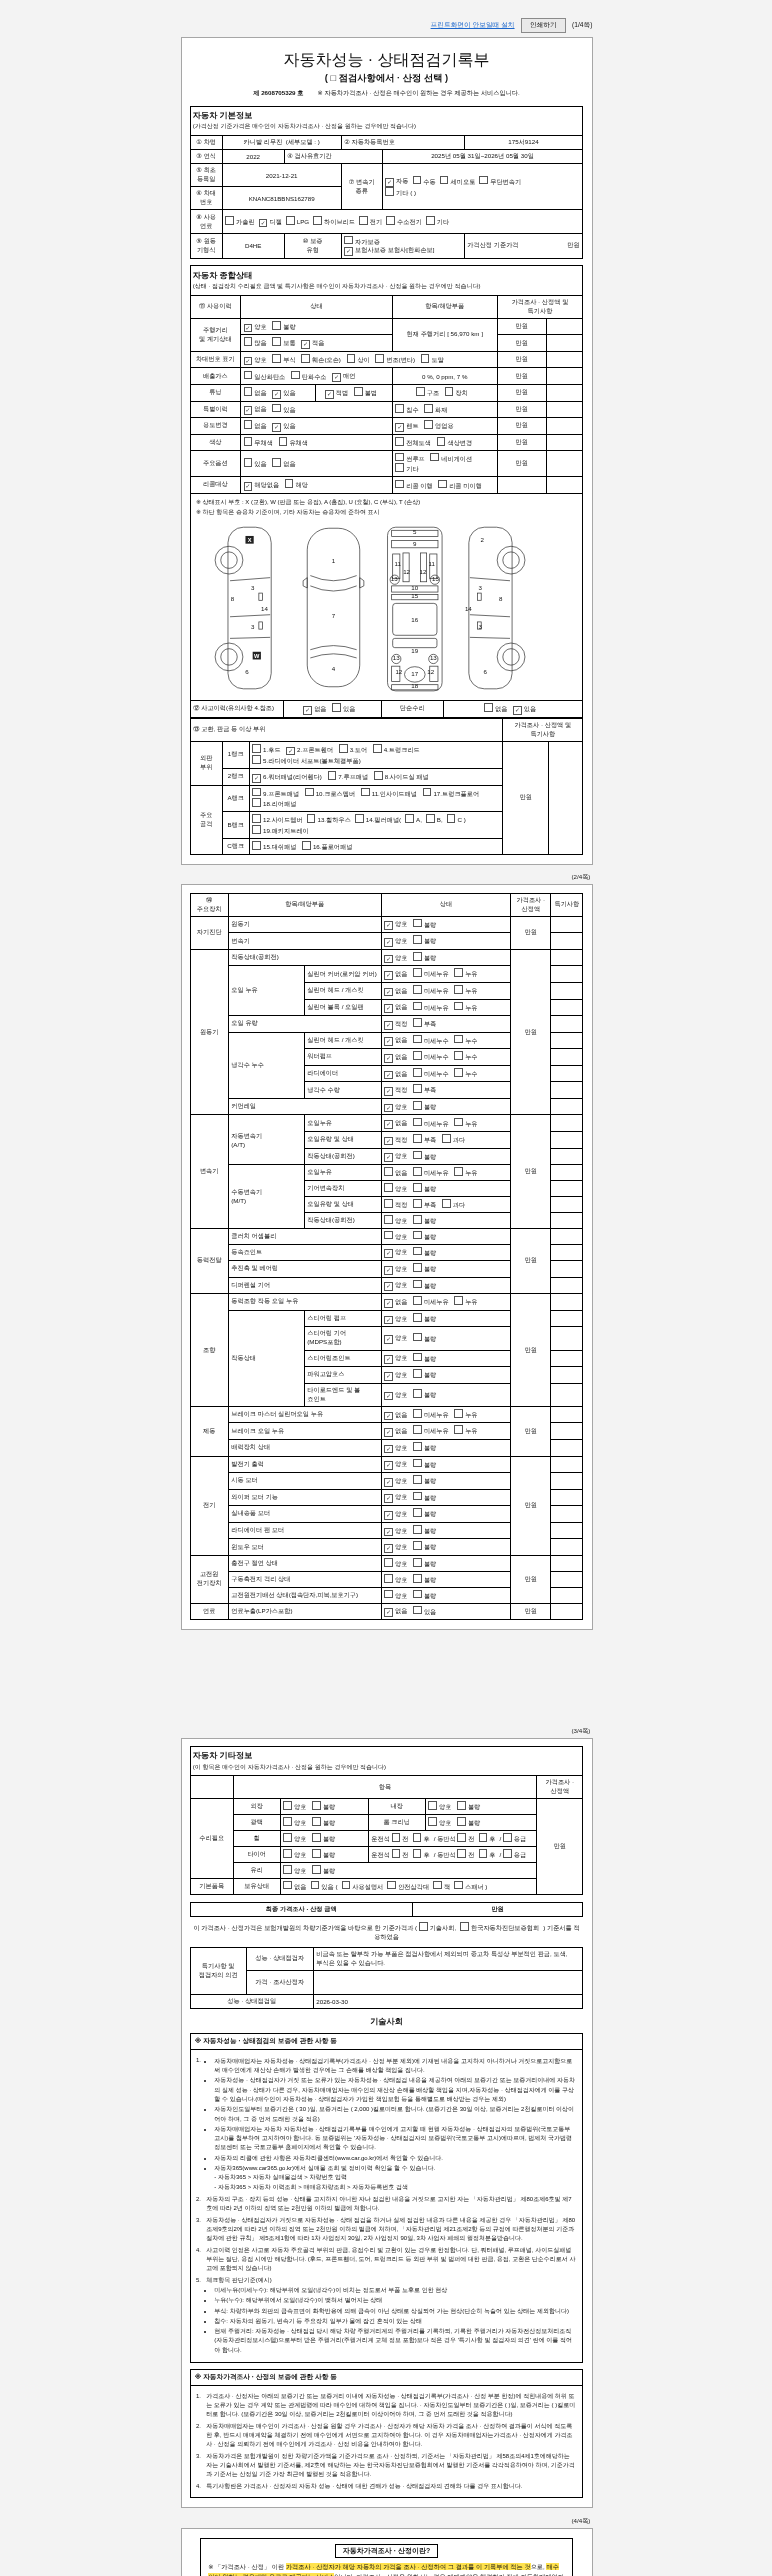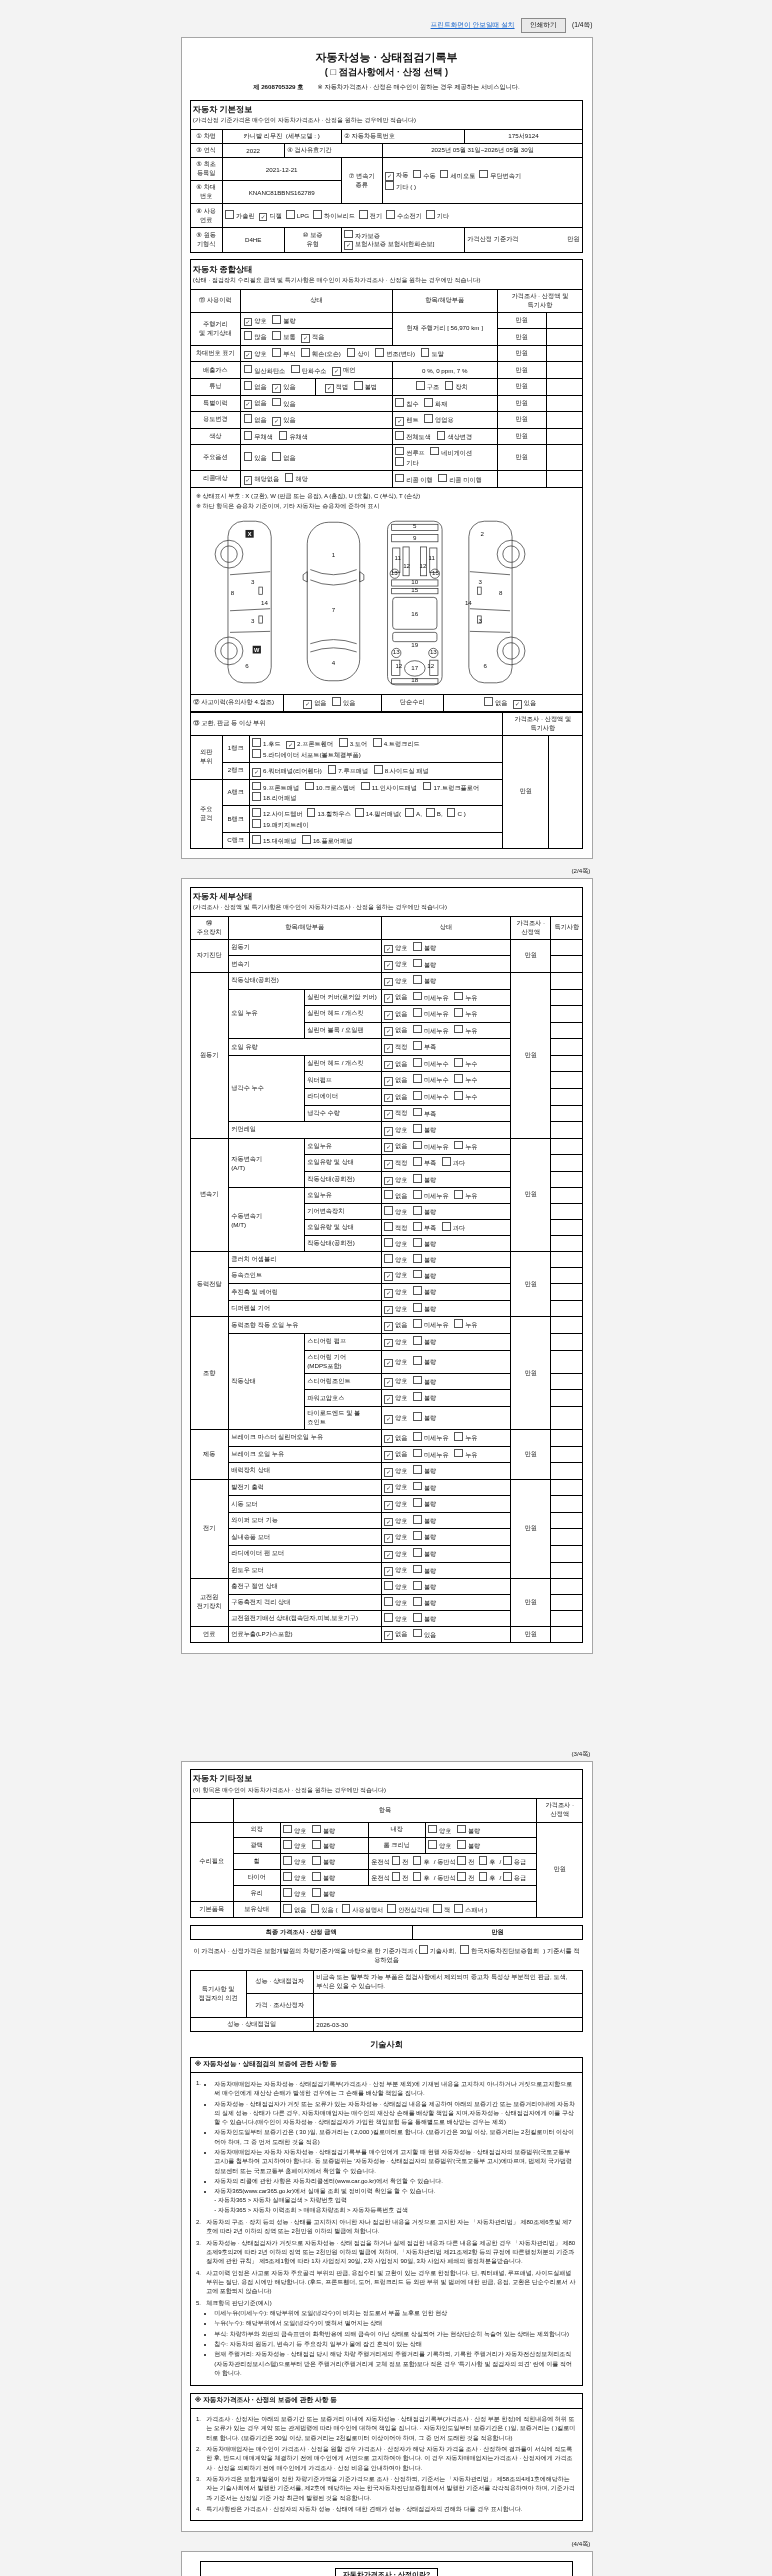--- a/index.html
+++ b/index.html
@@ -4,21 +4,21 @@
 <style>
   html,body{margin:0;padding:0;background:#f3f3f3;font-family:"Liberation Sans","DejaVu Sans",sans-serif;color:#111;}
   .canvas{width:773px;min-height:2576px;margin:0 auto;position:relative;background:#f3f3f3;}
   .wrap{width:412px;margin:0 auto;padding-top:15.5px;}
   .topbar{display:flex;justify-content:flex-end;align-items:center;gap:6.2px;padding:2.1px 0 4.1px 0;font-size:6.7px;}
   .install-link{color:#1a66cc;text-decoration:underline;cursor:pointer;}
   .print-btn{background:#e9e9e9;border:0.5px solid #8a8a8a;padding:2.1px 8.2px;font-size:6.7px;cursor:pointer;}
   .pageno{font-size:6.7px;color:#111;}
   .pagelabel{text-align:right;font-size:6.2px;padding:3.1px 2.1px 2.1px 0;color:#222;}
   .page{background:#fff;border:0.5px solid #a6a6a6;padding:7.2px 8.2px 9.3px 8.2px;margin-bottom:5.2px;}
-  .doc-title{text-align:center;font-size:11px;font-weight:bold;margin:5.2px 0 1px 0;}
+  .doc-title{text-align:center;font-size:16px;font-weight:normal;margin:5.2px 0 1px 0;}
   .doc-subtitle{text-align:center;font-size:9.3px;font-weight:bold;margin-bottom:4.1px;}
   .doc-line{text-align:center;font-size:6.2px;margin:2.1px 0 7.2px 0;}
   .doc-line b{margin-right:12.4px;}
   .sechead{border:1px solid #000;border-bottom:none;text-align:left;padding:3.1px 2.1px 1px 2.1px;}
   .sechead .t{font-size:8.2px;font-weight:bold;}
   .sechead .s{font-size:6px;padding:1.5px 0 2.6px 0;}
   table.frm{width:100%;border-collapse:collapse;table-layout:fixed;border:1px solid #000;}
   table.frm td,table.frm th{border:0.5px solid #000;font-size:6.2px;padding:2.1px 2.6px;vertical-align:middle;word-break:keep-all;}
   table.frm th{font-weight:normal;text-align:center;}
   .c{text-align:center;}
@@ -369,24 +369,20 @@
       <tr>
         <td class="c">C랭크</td>
         <td><span class="opt"><span class="cb"></span><span>15.대쉬패널</span></span><span class="opt"><span class="cb"></span><span>16.플로어패널</span></span></td>
       </tr>
     </tbody>
         </table>
   </div>
 
   <div class="pagelabel">(2/4쪽)</div>
   <div class="page">
-    <div class="sechead">
-      <div class="t">자동차 세부상태</div>
-      <div class="s">(가격조사 · 산정액 및 특기사항은 매수인이 자동차가격조사 · 산정을 원하는 경우에만 적습니다)</div>
-    </div>
     <table class="frm">
       <colgroup>
             <col style="width:38px">
             <col style="width:76px">
             <col style="width:77px">
             <col>
             <col style="width:40px">
             <col style="width:32px">
           </colgroup>
       <tbody>

